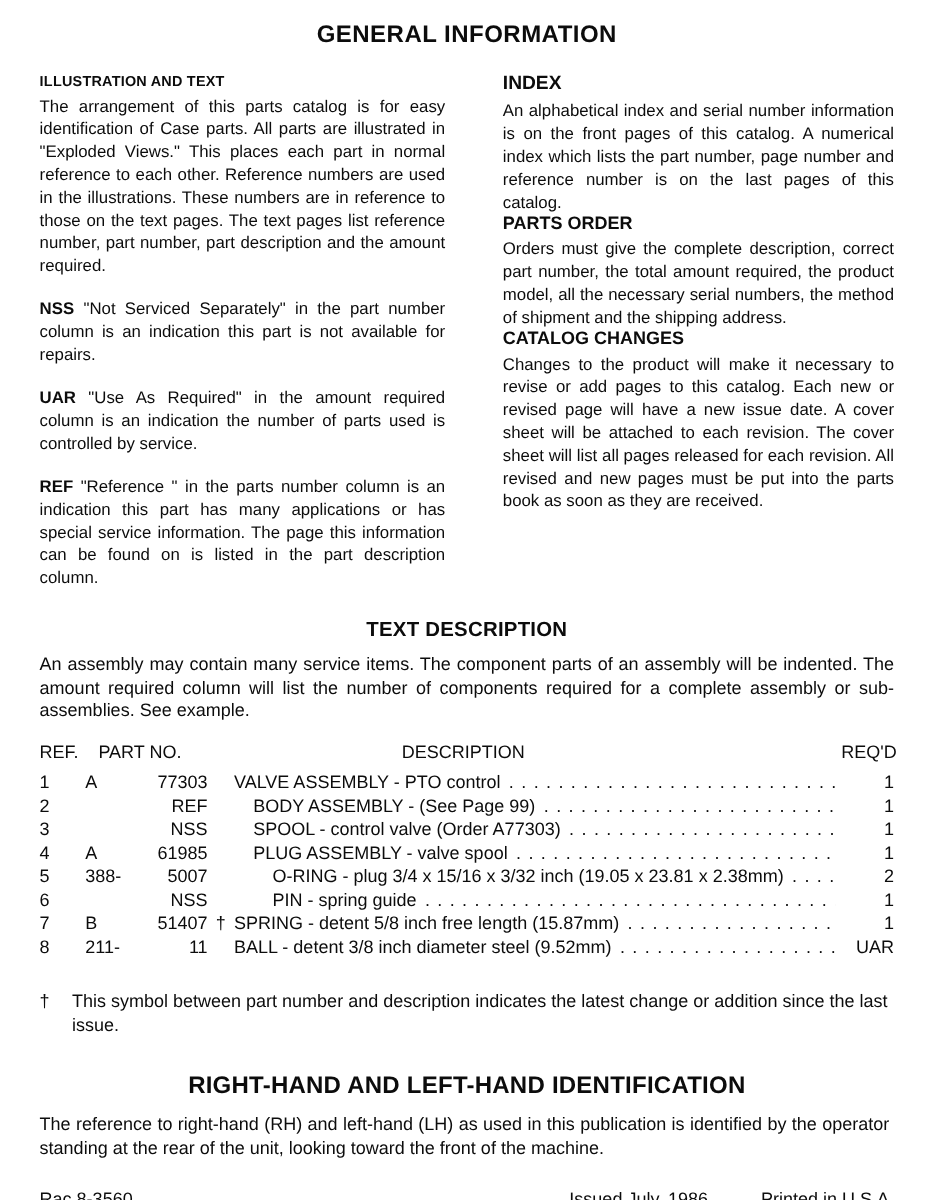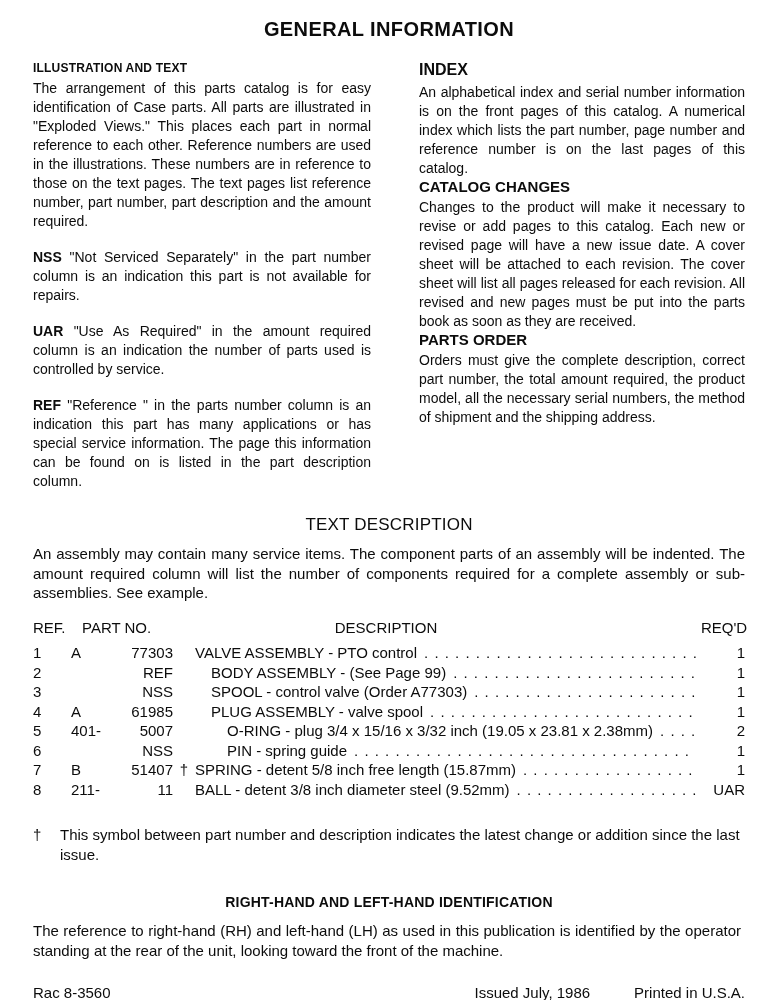--- a/index.html
+++ b/index.html
@@ -46,21 +46,21 @@
     line-height: 19px;
     text-align: justify;
     margin: 0 0 17px 0;
   }
   p.body:last-child { margin-bottom: 0; }
   .term-label { font-weight: bold; }
 
   .td-heading {
     text-align: center;
     font-size: 17px;
-    font-weight: normal;
+    font-weight: bold;
     letter-spacing: 0.2px;
     margin: 24px 0 9px 0;
   }
   .td-intro {
     font-size: 15px;
     line-height: 19.5px;
     text-align: justify;
     margin: 0;
   }
 
@@ -93,21 +93,21 @@
     display: flex;
     font-size: 15px;
     line-height: 19.5px;
     margin-top: 26px;
   }
   .fn-sym { width: 27px; flex: none; }
   .fn-text { flex: 1; }
 
   .rh-heading {
     text-align: center;
-    font-size: 14px;
+    font-size: 20px;
     font-weight: bold;
     letter-spacing: 0.2px;
     margin-top: 30px;
   }
   .rh-text {
     font-size: 15px;
     line-height: 19.5px;
     text-align: justify;
     margin: 11px 4px 0 0;
   }
@@ -140,26 +140,26 @@
 
       <p class="body"><span class="term-label">REF</span> <span>"Reference " in the parts number column is an indication this part has many applications or has special service information. The page this information can be found on is listed in the part description column.</span></p>
     </div>
 
     <div class="col-right">
       <div>
         <div class="index-heading">INDEX</div>
         <p class="body">An alphabetical index and serial number information is on the front pages of this catalog. A numerical index which lists the part number, page number and reference number is on the last pages of this catalog.</p>
       </div>
       <div>
+        <div class="sub-heading">PARTS ORDER</div>
+        <p class="body">Orders must give the complete description, correct part number, the total amount required, the product model, all the necessary serial numbers, the method of shipment and the shipping address.</p>
+      </div>
+      <div>
         <div class="sub-heading">CATALOG CHANGES</div>
         <p class="body">Changes to the product will make it necessary to revise or add pages to this catalog. Each new or revised page will have a new issue date. A cover sheet will be attached to each revision. The cover sheet will list all pages released for each revision. All revised and new pages must be put into the parts book as soon as they are received.</p>
-      </div>
-      <div>
-        <div class="sub-heading">PARTS ORDER</div>
-        <p class="body">Orders must give the complete description, correct part number, the total amount required, the product model, all the necessary serial numbers, the method of shipment and the shipping address.</p>
       </div>
     </div>
 
   </div>
 
   <div class="td-heading">TEXT DESCRIPTION</div>
   <p class="td-intro">An assembly may contain many service items. The component parts of an assembly will be indented. The amount required column will list the number of components required for a complete assembly or sub-assemblies. See example.</p>
 
   <div class="parts-table">
     <div class="thead-row">
@@ -212,21 +212,21 @@
       <span class="c-dagger"></span>
       <span class="c-desc">
             <span class="desc-text" style="padding-left: 16px;">PLUG ASSEMBLY - valve spool</span>
             <span class="leader"></span>
           </span>
       <span class="c-reqd">1</span>
     </div>
 
     <div class="trow">
       <span class="c-ref">5</span>
-      <span class="c-prefix">401-</span>
+      <span class="c-prefix">388-</span>
       <span class="c-part">5007</span>
       <span class="c-dagger"></span>
       <span class="c-desc">
             <span class="desc-text" style="padding-left: 32px;">O-RING - plug 3/4 x 15/16 x 3/32 inch (19.05 x 23.81 x 2.38mm)</span>
             <span class="leader"></span>
           </span>
       <span class="c-reqd">2</span>
     </div>
 
     <div class="trow">

